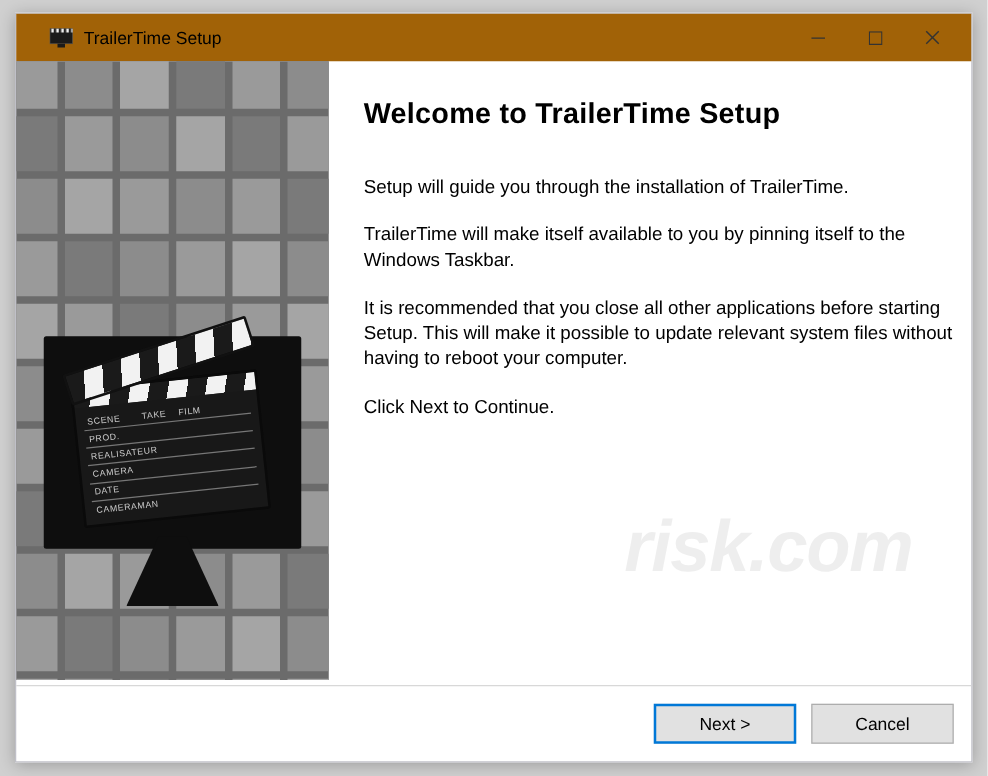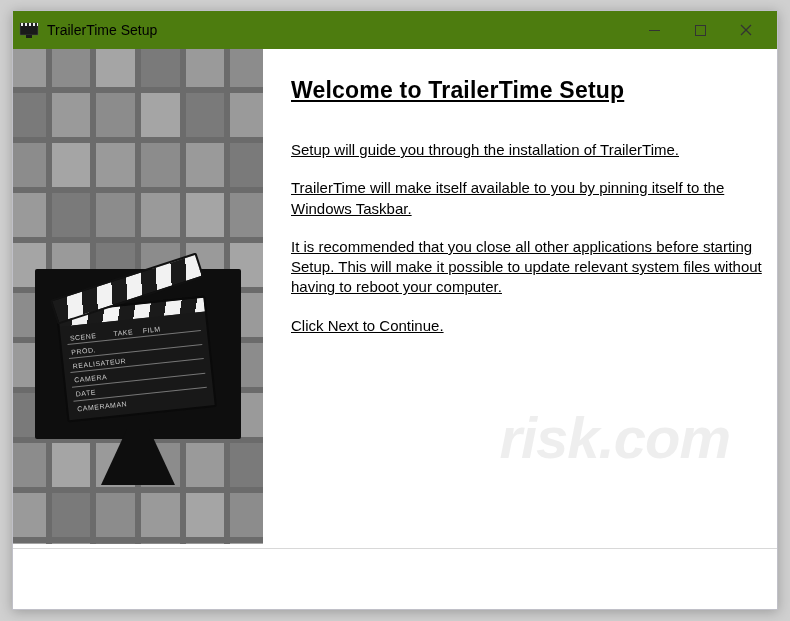--- a/index.html
+++ b/index.html
@@ -15,22 +15,22 @@
     left: 12px; top: 10px;
     width: 766px; height: 600px;
     background: #fff;
     border: 1px solid #c0c0c8;
     box-shadow: 0 2px 12px rgba(0,0,0,0.25);
   }
   .titlebar {
     height: 38px;
     display: flex;
     align-items: center;
-    padding: 0 8px 0 6px;
-    background: #4d7c0f;
+    padding: 0 8px 0 26px;
+    background: #a16207;
   }
   .app-icon {
     width: 20px; height: 20px;
     margin-right: 8px;
     display: inline-block;
     position: relative;
   }
   .title-text {
     font-size: 14px;
     color: #000;
@@ -114,21 +114,20 @@
     position: absolute; left: 0; top: 10px;
     width: 150px; height: 16px;
     background: repeating-linear-gradient(105deg,#1a1a1a 0 15px,#f2f2f2 15px 30px);
     border: 2px solid #0a0a0a; border-bottom: none;
     border-radius: 2px 2px 0 0;
   }
   .main {
     position: absolute;
     left: 250px; top: 0; right: 0; bottom: 0;
     padding: 28px 13px 0 28px;
-    text-decoration: underline;
   }
   .heading {
     font-size: 23px;
     font-weight: bold;
     color: #000;
     margin-bottom: 36px;
     letter-spacing: 0.2px;
   }
   .para {
     font-size: 15px;
@@ -312,19 +311,23 @@
     <div class="main">
       <div class="heading">Welcome to TrailerTime Setup</div>
       <div class="para">Setup will guide you through the installation of TrailerTime.</div>
       <div class="para">TrailerTime will make itself available to you by pinning itself to the Windows Taskbar.</div>
       <div class="para">It is recommended that you close all other applications before starting Setup.  This will make it possible to update relevant system files without having to reboot your computer.</div>
       <div class="para">Click Next to Continue.</div>
     </div>
 
     <div class="divider"></div>
 
+    <div class="button-row">
+      <div class="btn primary">Next &gt;</div>
+      <div class="btn">Cancel</div>
+    </div>
 
   </div>
 </div>
 
 <div class="watermark">
   <span class="sub">risk.com</span>
 </div>
 
 </body></html>

